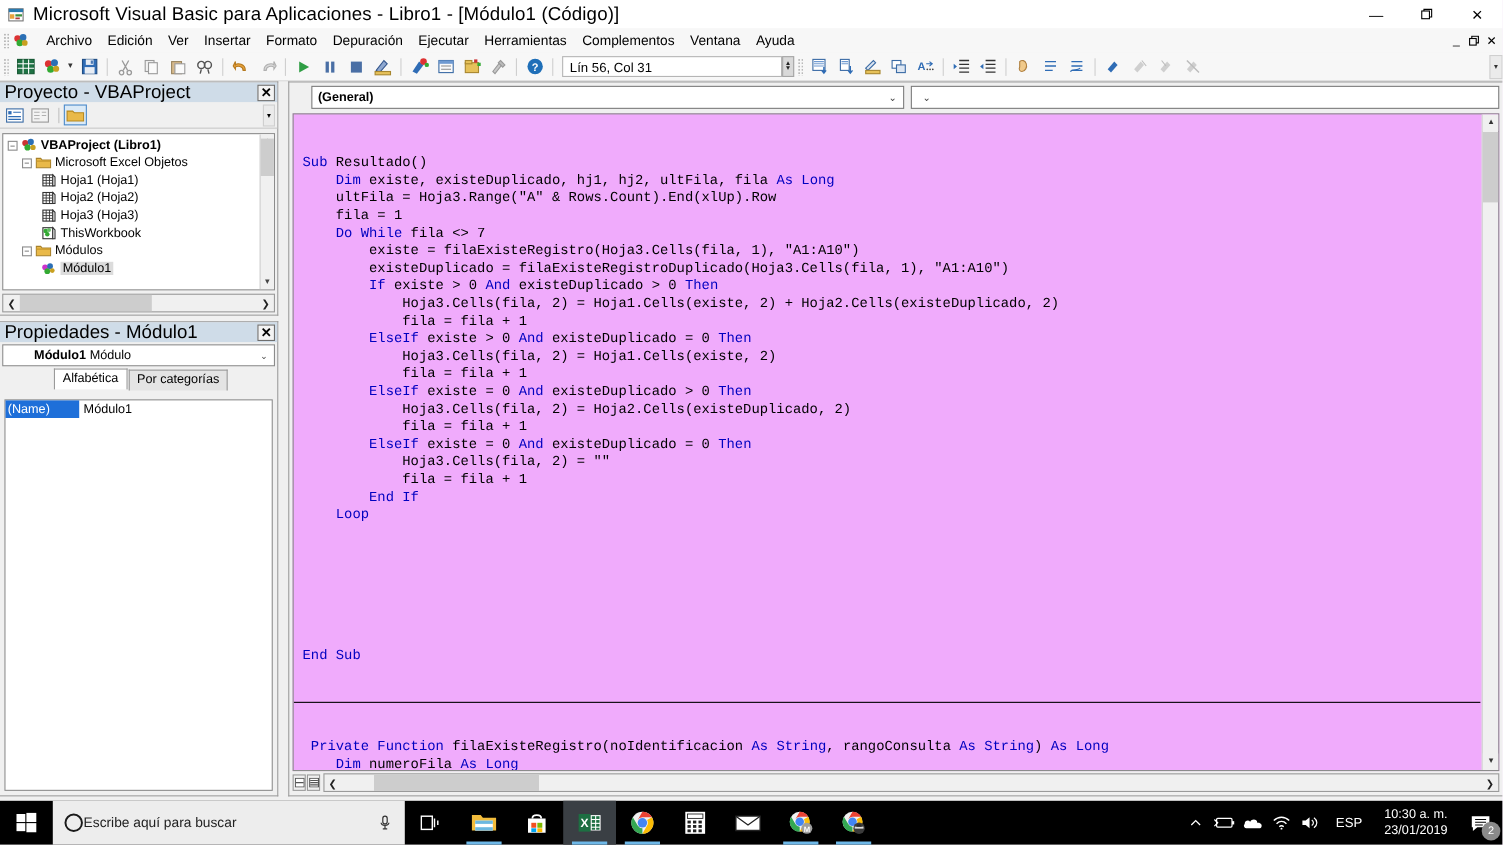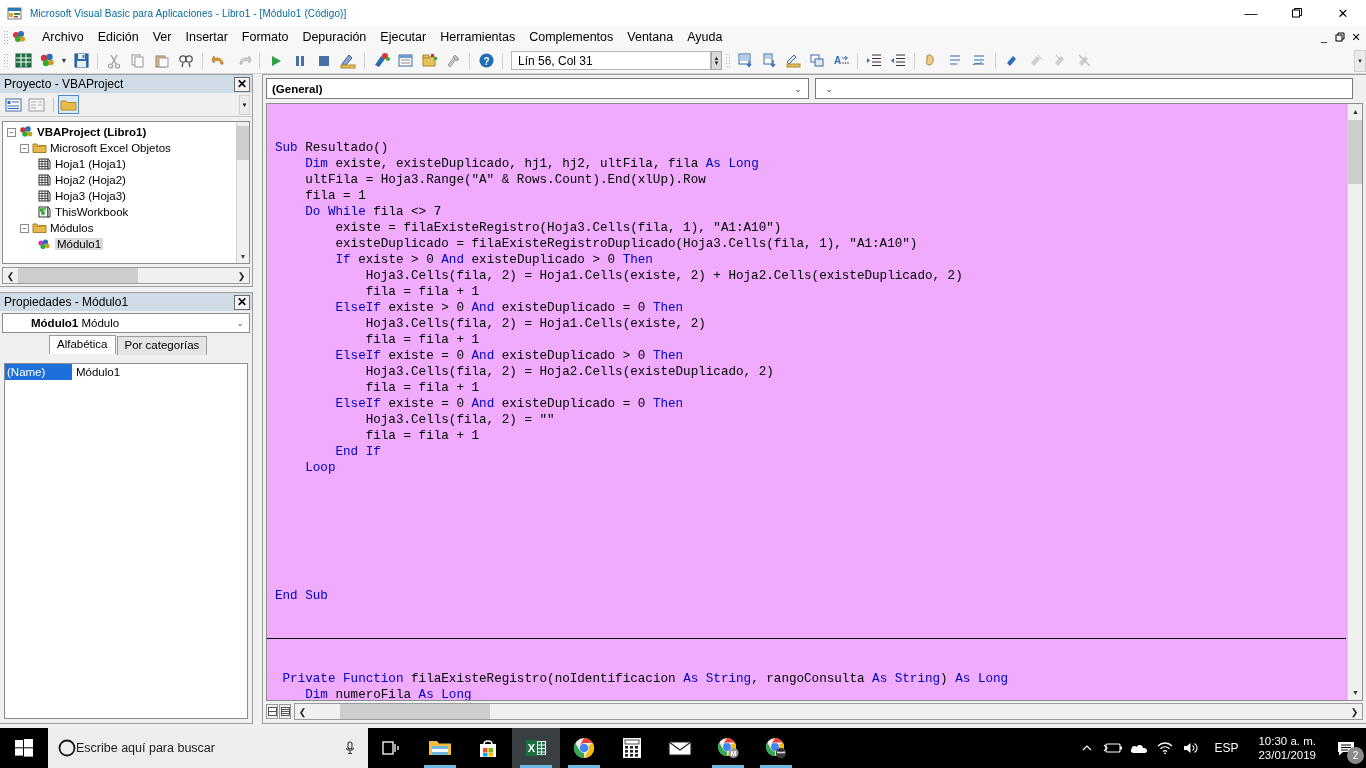--- a/index.html
+++ b/index.html
@@ -11,21 +11,21 @@
   }
   .app { position: relative; width: 1366px; height: 768px; background: #f0f0f0; }
 
   
   .titlebar {
     position: absolute; left:0; top:0; width:1366px; height:26px;
     background:#ffffff; display:flex; align-items:center;
     border-bottom:0px solid #ddd;
   }
   .titlebar .tb-icon { width:18px; height:18px; margin-left:6px; margin-right:6px; position:relative; }
-  .titlebar .tb-text { font-size:10px; color:#0369a1; letter-spacing:0.1px;text-align:center; }
+  .titlebar .tb-text { font-size:17px; color:#000000; letter-spacing:0.1px;text-align:center; }
   .win-ctrls { position:absolute; right:0; top:0; height:26px; display:flex; }
   .win-ctrls div {
     width:46px; height:26px; display:flex; align-items:center; justify-content:center;
     font-size:13px; color:#000; font-family:"Liberation Sans", sans-serif;
   }
 
   
   .menubar {
     position:absolute; left:0; top:26px; width:1366px; height:22px;
     background:#f7f7f7; display:flex; align-items:center; font-size:12.5px; color:#000;
@@ -70,21 +70,21 @@
     background:#f0f0f0; border:1px solid #9e9e9e; border-left:none;
   }
   .props-panel {
     position:absolute; left:0; top:292px; width:253px; height:432px;
     background:#f0f0f0; border:1px solid #9e9e9e; border-left:none;
   }
   .panel-title {
     height:18px; display:flex; align-items:center; justify-content:space-between;
     background:#cfdce8; padding:0 2px 0 4px; font-size:11.5px; color:#000;
   }
-  .panel-title .ptxt { font-weight:normal; font-size:12px; }
+  .panel-title .ptxt { font-weight:normal; font-size:17px; }
   .panel-close {
     width:16px; height:15px; border:1px solid #6e6e6e; background:#f3f3f3;
     display:flex; align-items:center; justify-content:center;
     font-size:12px; font-weight:bold; line-height:1; color:#000;
   }
   .proj-toolbar {
     height:24px; background:#f0f0f0; display:flex; align-items:center; padding:0 3px;
     border-bottom:1px solid #c8c8c8; position:relative;
   }
   .pt-btn { width:21px; height:19px; margin-right:2px; display:flex;
@@ -145,21 +145,21 @@
     background:#fff; border:1px solid #8c8c8c;
   }
   .prow { display:flex; height:16px; font-size:11.5px; align-items:center; }
   .prow .pname { width:67px; background:#1e6fd9; color:#fff; padding:0 2px;
      height:16px; line-height:16px; }
   .prow .pval { flex:1; padding-left:4px; color:#000; }
 
   
   .code-win {
     position:absolute; left:262px; top:74px; width:1104px; height:650px;
-    background:#f0f0f0; border:1px solid #9e9e9e; border-right:none;
+    background:#f0f0f0; border:1px solid #9e9e9e; border-right:none;padding-left:17px;
   }
   .code-combos { display:flex; padding:3px 3px 2px 3px; gap:6px; }
   .combo {
     height:21px; background:#fff; border:1px solid #7a7a7a;
     display:flex; align-items:center; padding:0 2px 0 5px;
     font-size:11.5px; color:#000; font-family:"Liberation Sans", sans-serif;
   }
   .combo.left { width:543px; font-weight:bold; }
   .combo.right { width:538px; font-weight:bold; }
   .combo .cv { flex:1; white-space:nowrap; overflow:hidden; }

